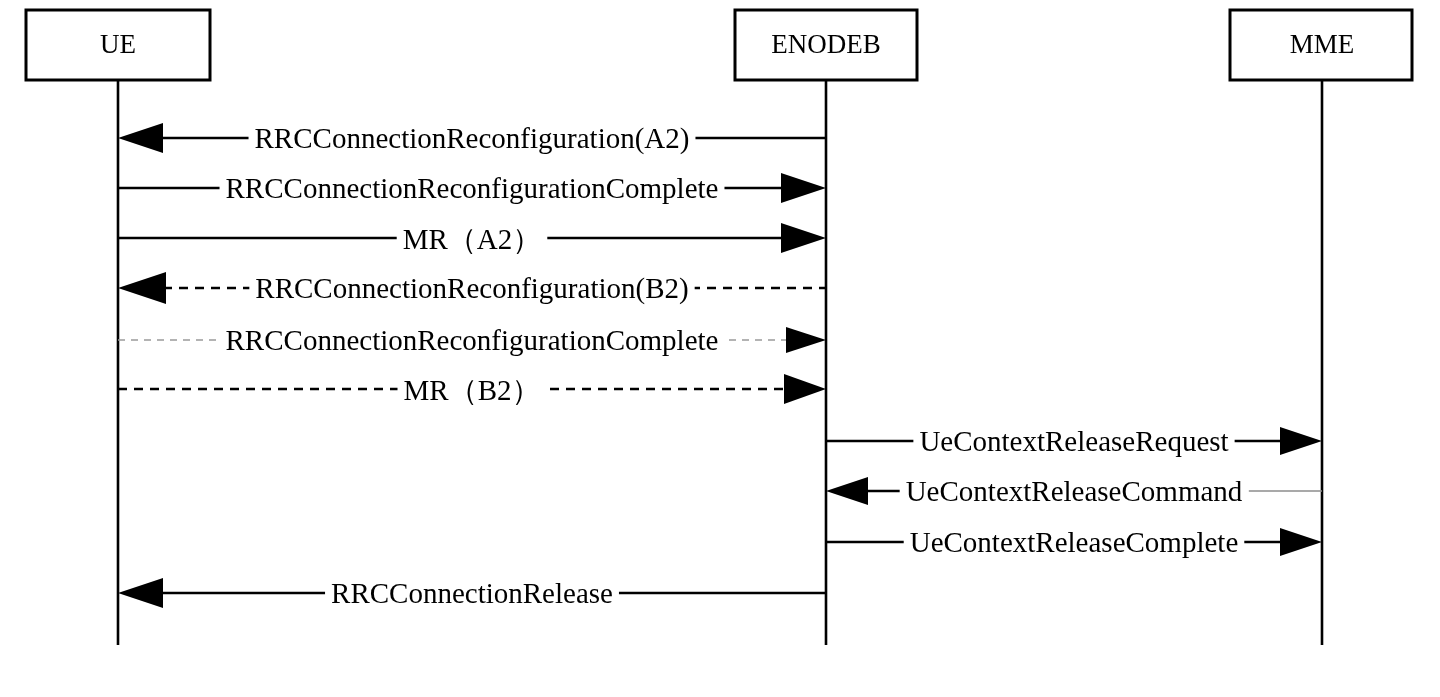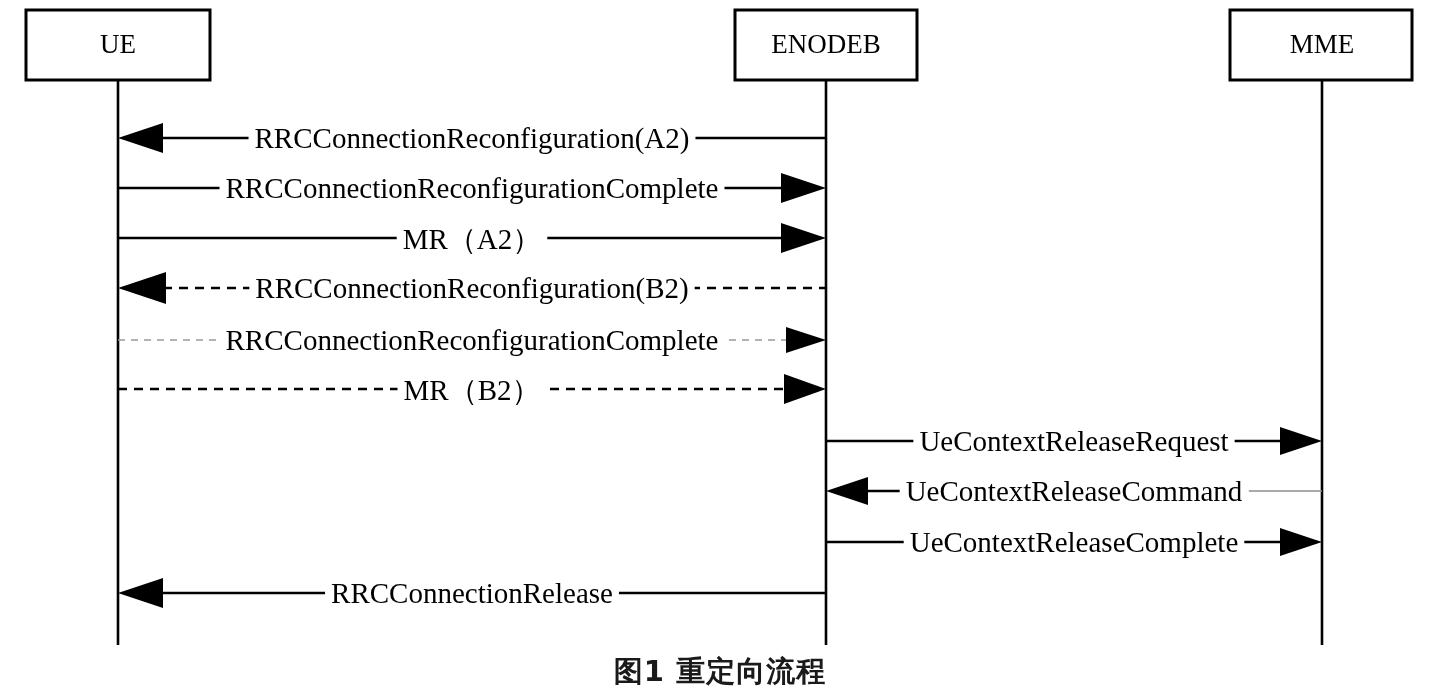--- a/index.html
+++ b/index.html
@@ -216,15 +216,14 @@
     </g>
 
     <g>
       <line class="msg-line-solid" x1="160" y1="593" x2="826" y2="593" mask="url(#lbl-mask-9)"></line>
       <polygon class="arrowhead" points="118,593 163,578 163,608"></polygon>
       <text class="msg-label" x="472" y="603">RRCConnectionRelease</text>
     </g>
 
   </svg>
 
-  <div class="caption">图1  重定向流程</div>
 
 </div>
 
 </body></html>

